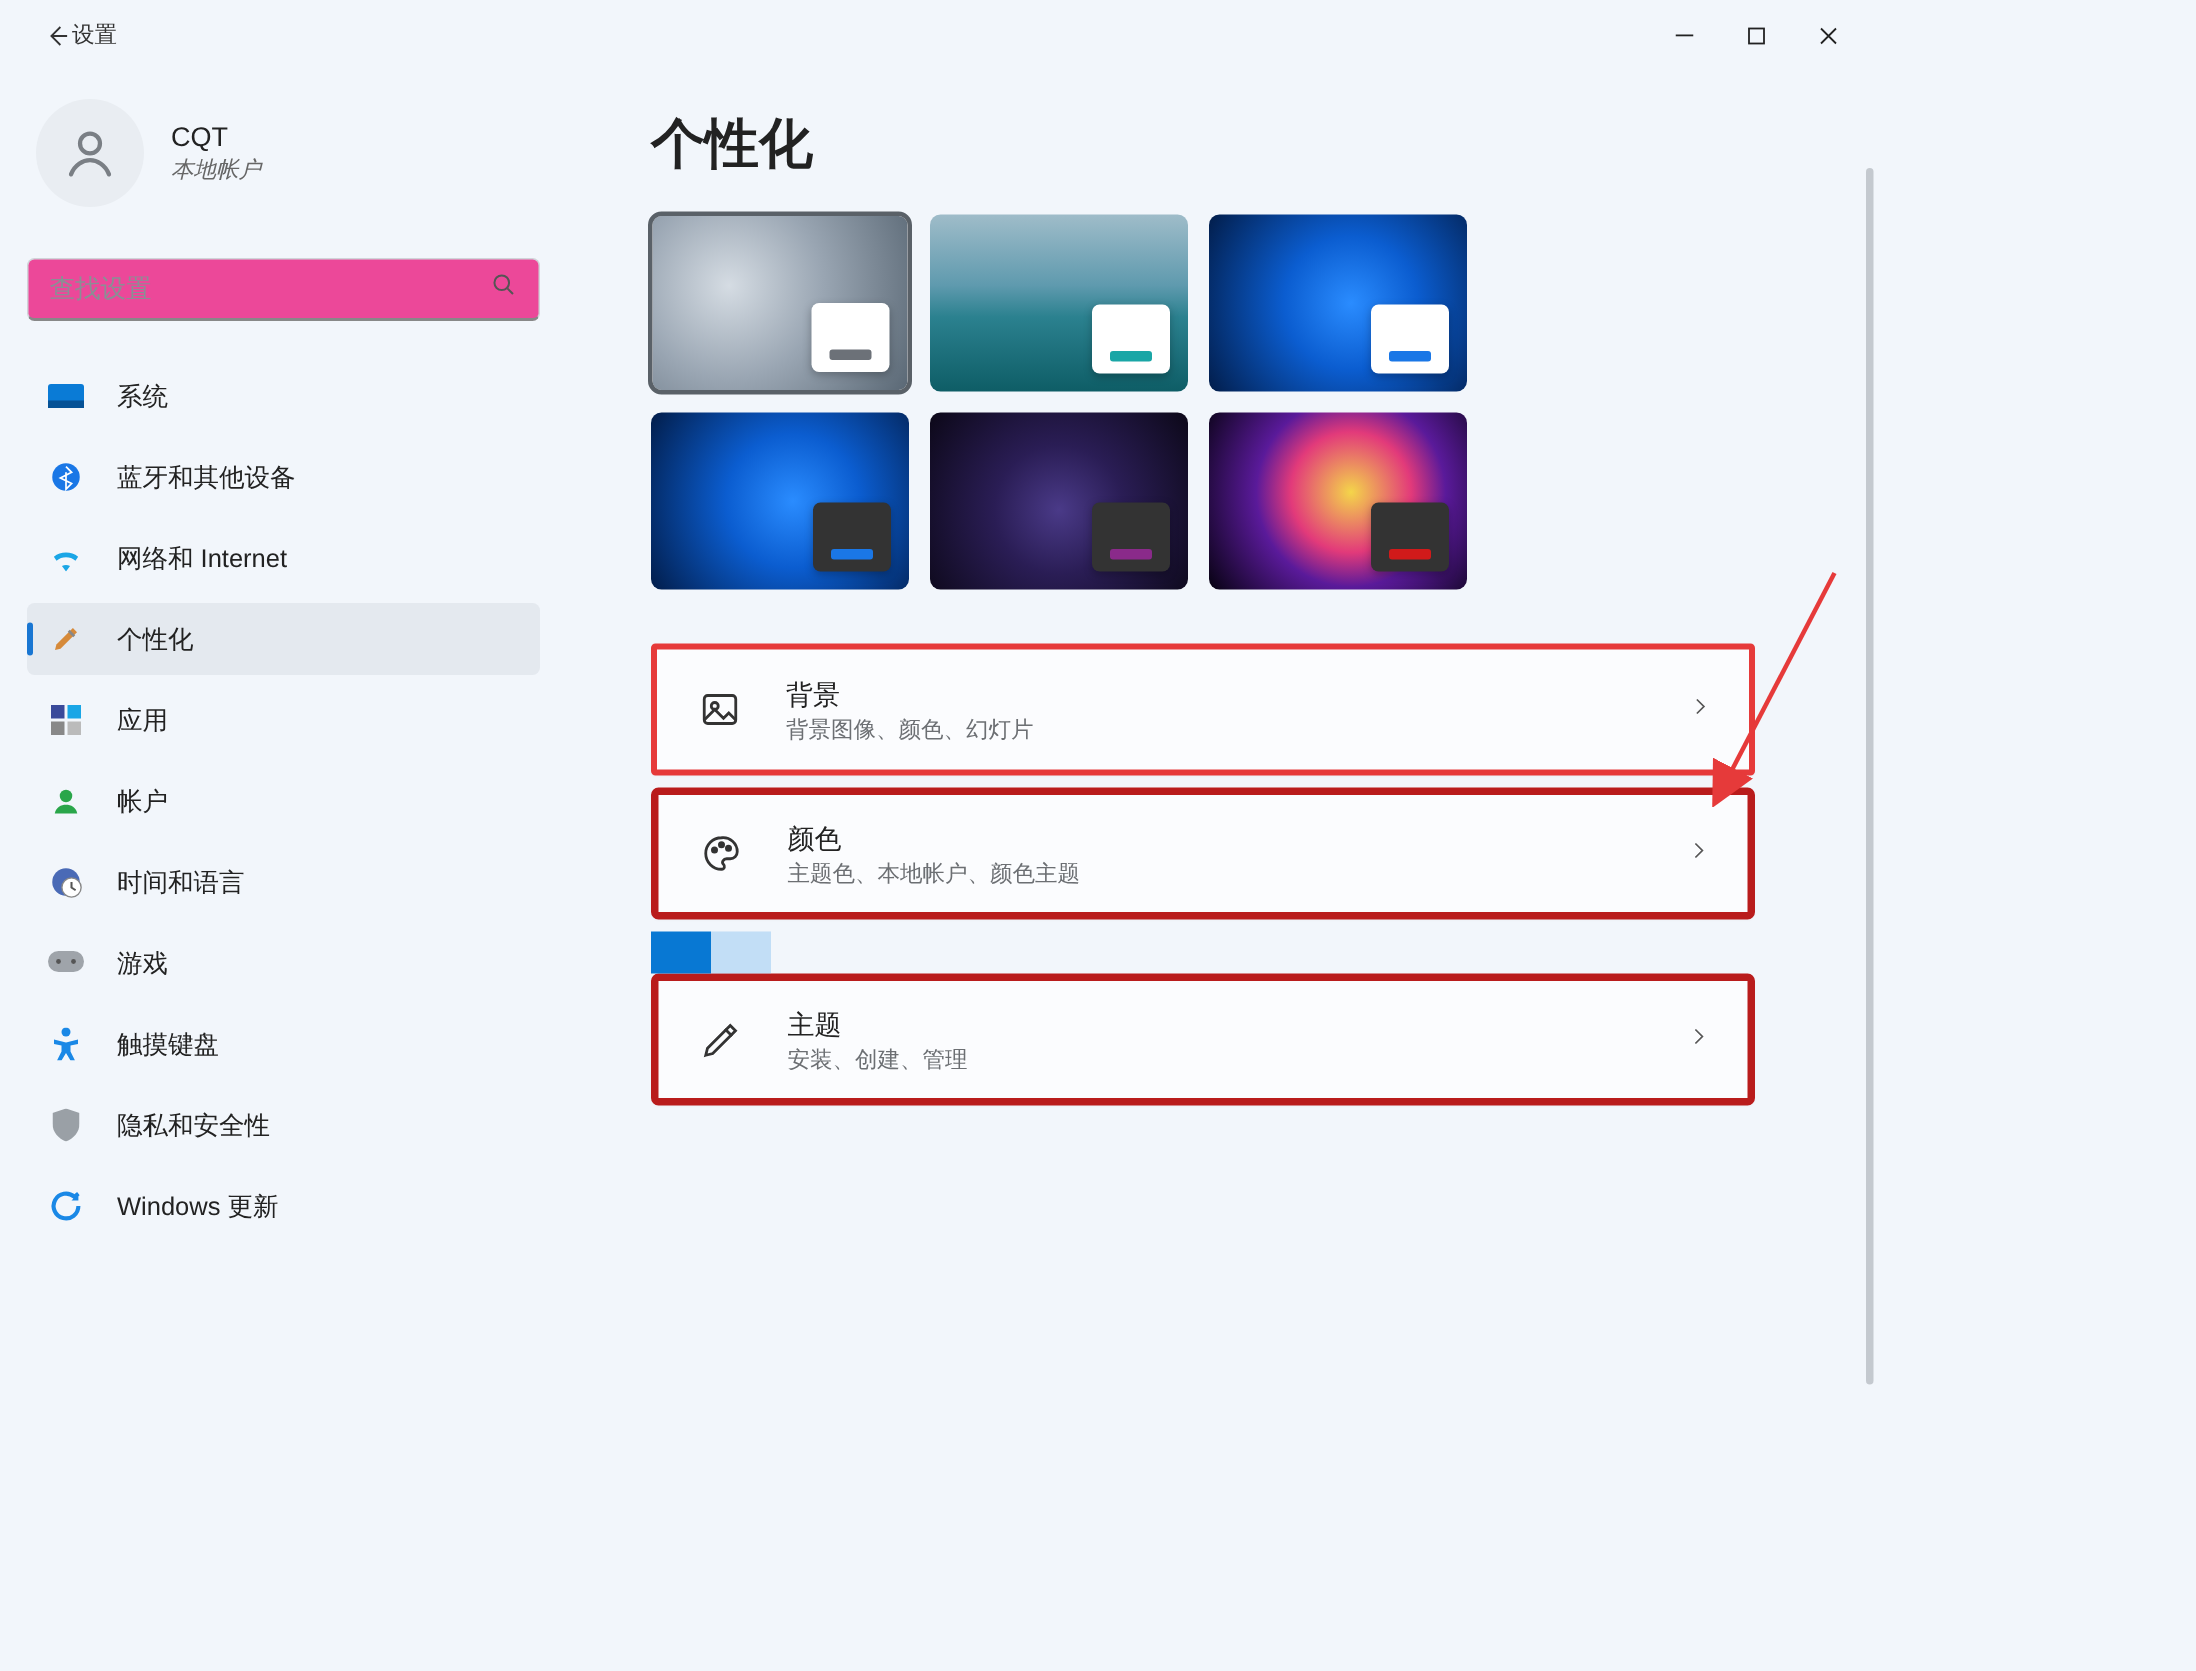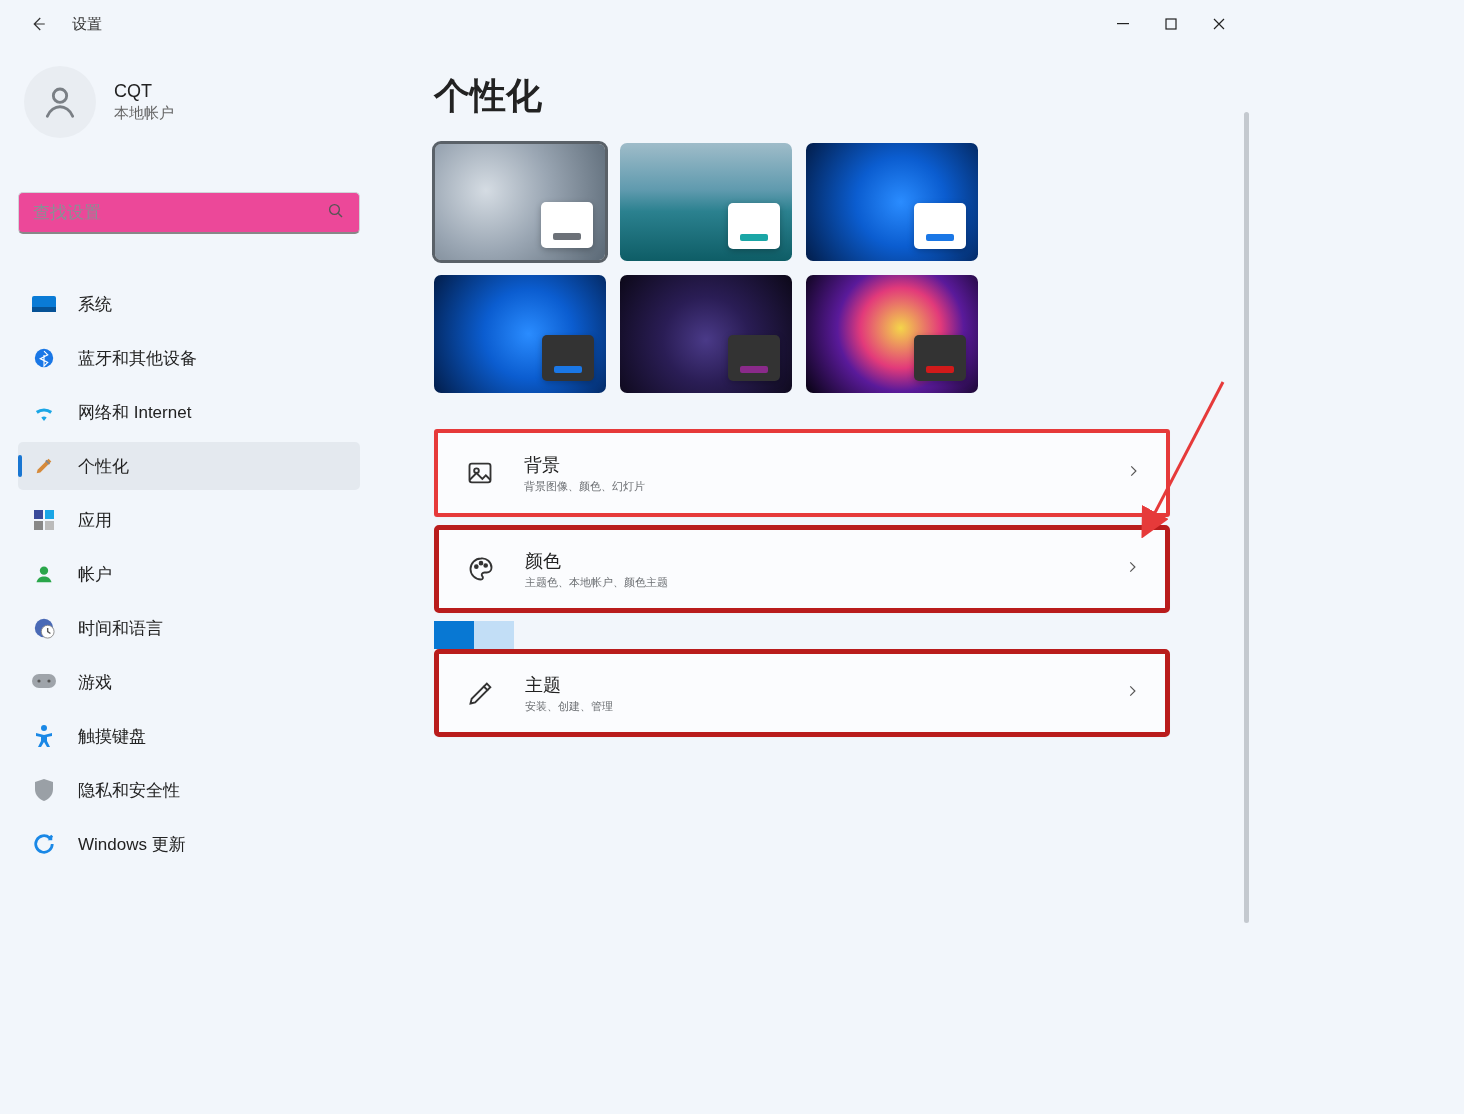--- a/index.html
+++ b/index.html
@@ -1,31 +1,31 @@
 <!DOCTYPE html>
 <html><head>
   <meta charset="utf-8">
   <style>
     * { margin: 0; padding: 0; box-sizing: border-box; font-family: "Segoe UI", "Microsoft YaHei", sans-serif; }
     body { width: 1251px; height: 933px; background: #f2f6fb; overflow: hidden; position: relative; }
 
     .titlebar { height: 48px; display: flex; align-items: center; padding: 0 8px; }
-    .titlebar-left { display: flex; align-items: flex-end; gap: 24px; padding-left: 20px; }
+    .titlebar-left { display: flex; align-items: flex-start; padding-left: 20px; }
     .back-arrow { width: 20px; height: 20px; display: flex; align-items: center; justify-content: center; cursor: pointer; }
     .title-text { font-size: 15px; color: #333; }
     .window-controls { margin-left: auto; display: flex; }
     .win-ctrl { width: 48px; height: 36px; display: flex; align-items: center; justify-content: center; cursor: pointer; }
 
     .body-area { display: flex; height: calc(100% - 48px); }
 
-    .sidebar { width: 370px; padding: 12px 10px 0 18px; display: flex; flex-direction: column; gap: 20px; }
+    .sidebar { width: 370px; padding: 12px 10px 0 18px; display: flex; flex-direction: column; }
     .profile { display: flex; align-items: center; gap: 18px; padding: 6px 0 20px 6px; }
     .avatar { width: 72px; height: 72px; border-radius: 50%; background: #e9edf2; display: flex; align-items: center; justify-content: center; }
     .profile-text .name { font-size: 18px; color: #222; }
-    .profile-text .sub  { font-size: 15px; color: #666; margin-top: 2px; }
+    .profile-text .sub  { font-size: 15px; color: #666; margin-top: 2px; font-style: italic; }
 
     .search-box { height: 42px; background: #ec4899; border: 1px solid #d0d4d9; border-bottom: 2px solid #888; border-radius: 5px; display: flex; align-items: center; padding: 0 14px; margin: 14px 0 26px 0; }
     .search-box input { border: none; outline: none; background: transparent; font-size: 17px; color: #333; flex: 1; }
     .search-box input::placeholder { color: #8a8f95; }
     .search-icon { color: #555; }
 
     .nav-list { display: flex; flex-direction: column; gap: 6px; }
     .nav-item { height: 48px; display: flex; align-items: center; gap: 22px; padding: 0 14px; border-radius: 5px; cursor: pointer; position: relative; }
     .nav-item.active { background: #e4e9ef; }
     .nav-item.active::before { content:''; position:absolute; left:0; top:13px; bottom:13px; width:4px; background:#1976d2; border-radius:2px; }
@@ -45,21 +45,21 @@
     .bg-flower-grey { background: radial-gradient(circle at 30% 40%, #d5dce3 0%, #9aa6b3 45%, #5a6875 100%); }
     .bg-landscape { background: linear-gradient(180deg, #9fbcc9 0%, #5f9aae 40%, #2b818f 58%, #0e5d66 100%); }
     .bg-bloom-blue { background: radial-gradient(circle at 55% 50%, #2a8cff 0%, #0b5dd0 40%, #021d4a 100%); }
     .bg-ribbon-dark { background: radial-gradient(circle at 50% 55%, #4a3a88 0%, #2a1d55 40%, #0c0818 100%); }
     .bg-flower-dark { background: radial-gradient(circle at 55% 45%, #f4d54a 0%, #e23a7a 35%, #5a1a9a 55%, #060210 100%); }
 
     .setting-card { background: #fbfcfe; border: 5px solid #b91c1c; border-radius: 5px; height: 88px; display: flex; align-items: center; padding: 0 26px; cursor: pointer; margin-bottom: 8px; width: 736px; box-shadow: 0 1px 2px rgba(0,0,0,0.02); }
     .setting-card.highlight { border: 4px solid #e63a3a; border-radius: 3px; margin-top: 36px; }
     .setting-icon { width: 32px; height: 32px; display: flex; align-items: center; justify-content: center; margin-right: 28px; }
     .setting-texts .t { font-size: 18px; color: #222; }
-    .setting-texts .d { font-size: 11px; color: #6c6f73; margin-top: 2px; }
+    .setting-texts .d { font-size: 15px; color: #6c6f73; margin-top: 2px; }
     .chev { margin-left: auto; color: #555; }
 
     .patch { width: 40px; height: 28px; background: #0878d3; margin-bottom: 0; }
     .patch-wrap { display:flex; }
     .patch-wrap .b { width:40px; height:28px; background:#7abcf0; opacity:.4; }
 
     .arrow-annot { position: absolute; right: 24px; top: 330px; pointer-events: none; }
 
     .scrollbar-fake { position:absolute; right:2px; top:64px; bottom:10px; width:5px; background:#c4c9cf; border-radius:3px; }
   </style>

